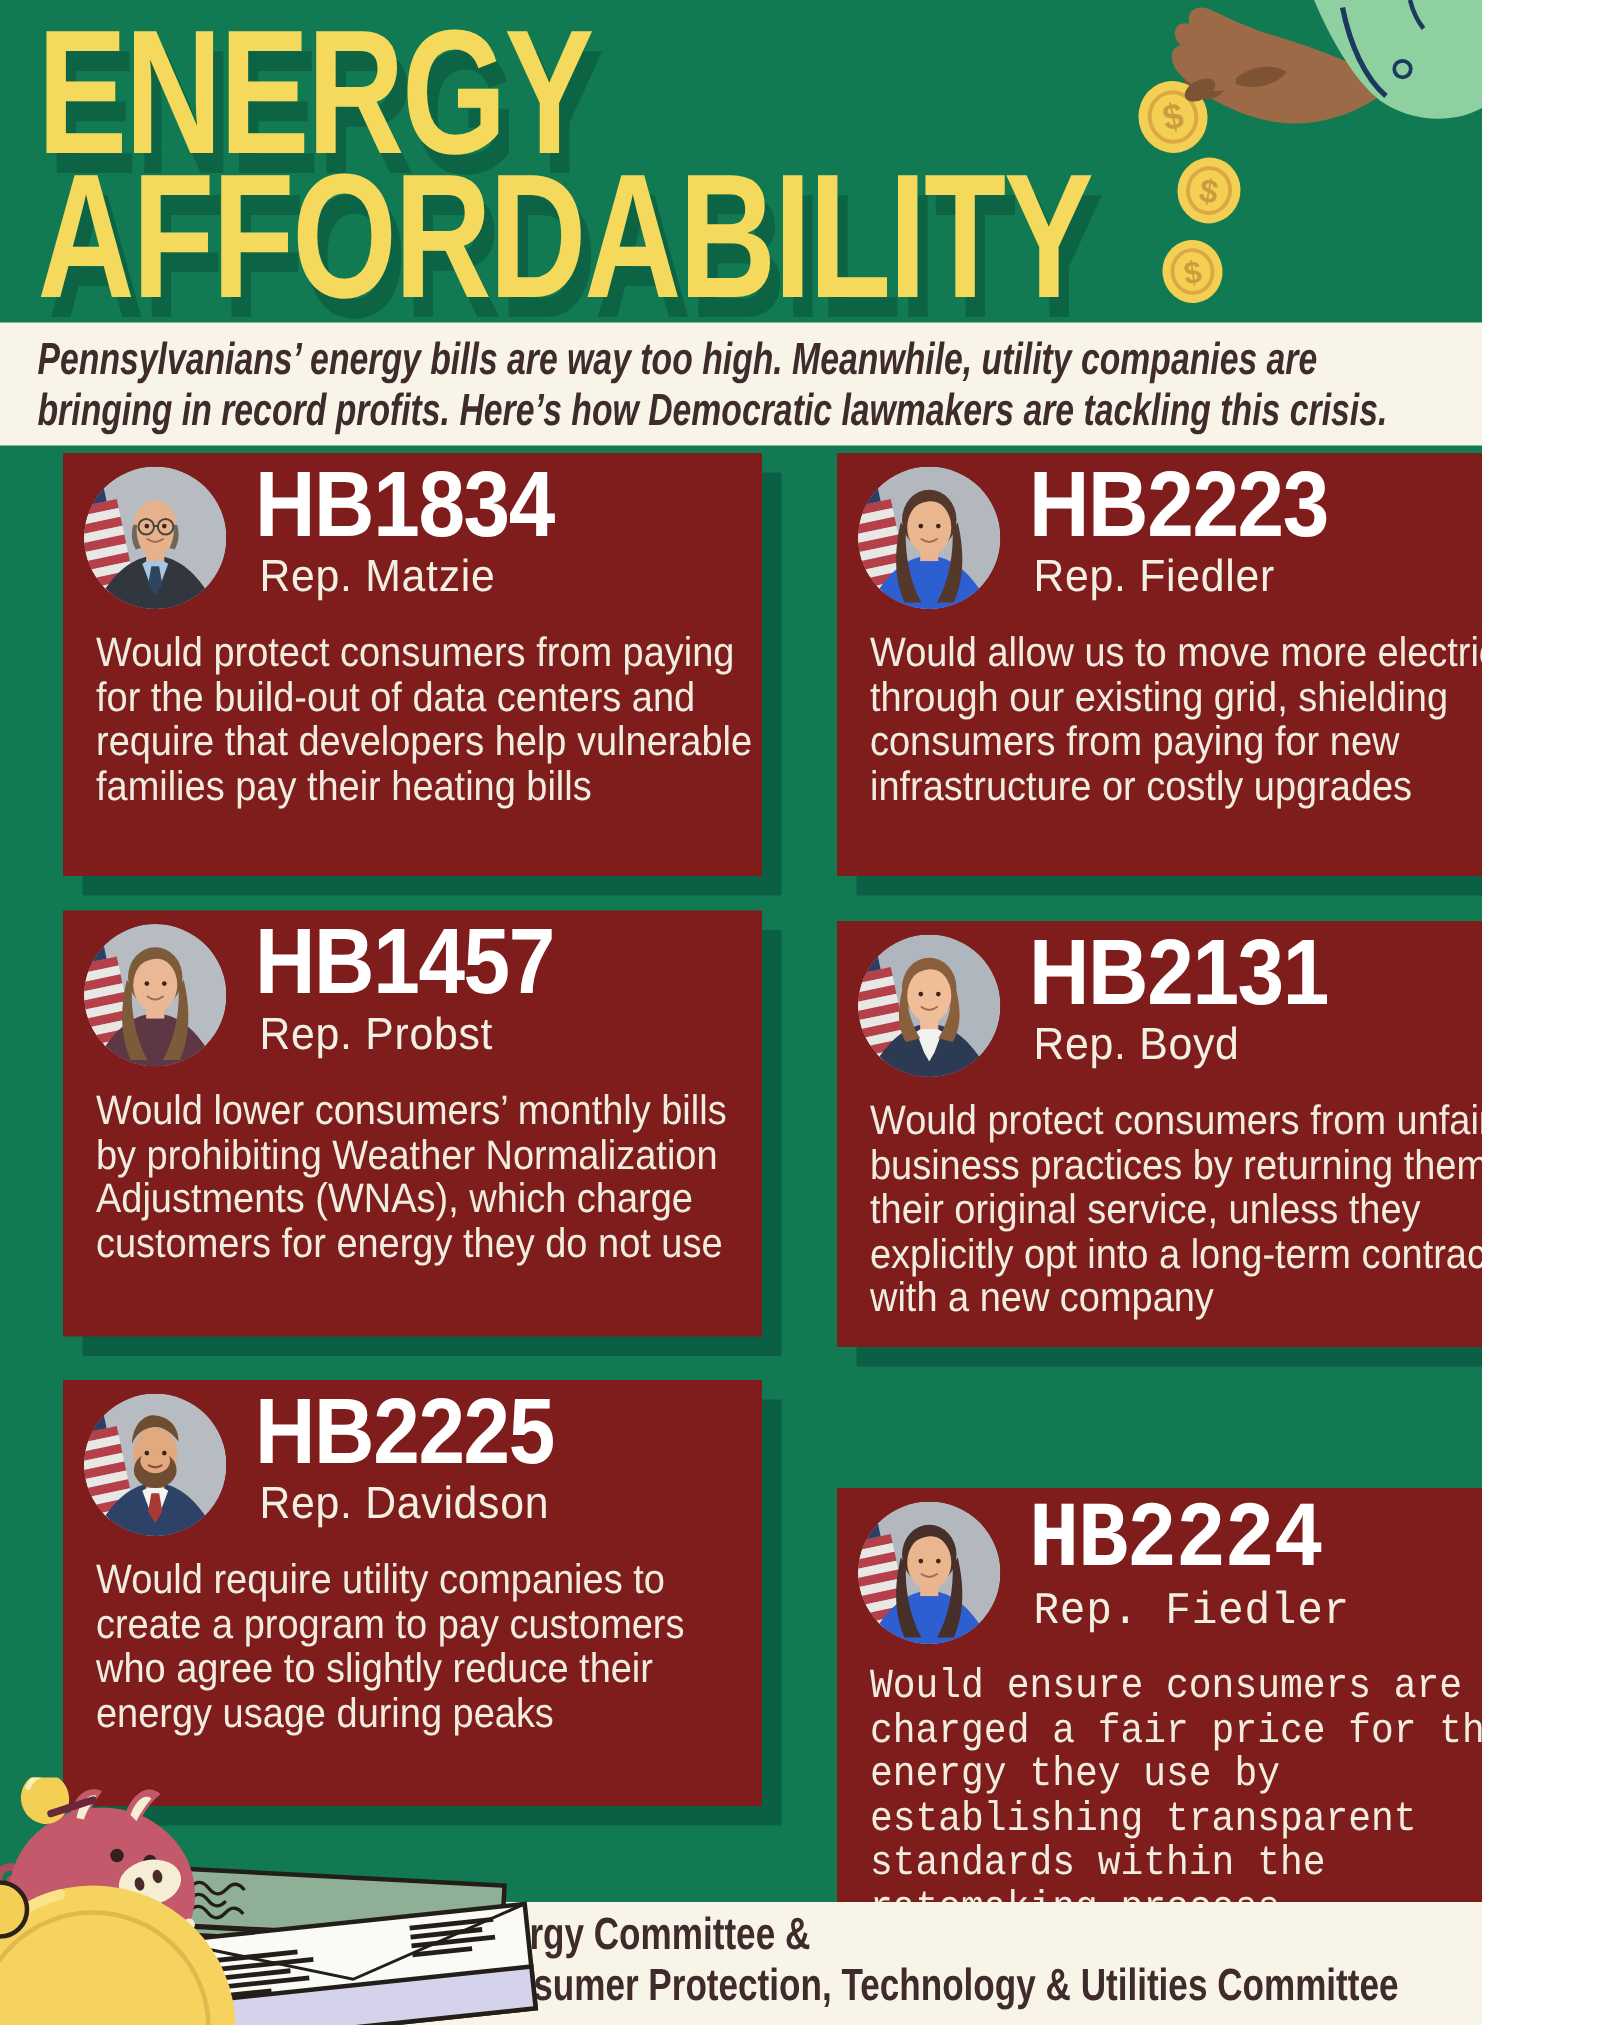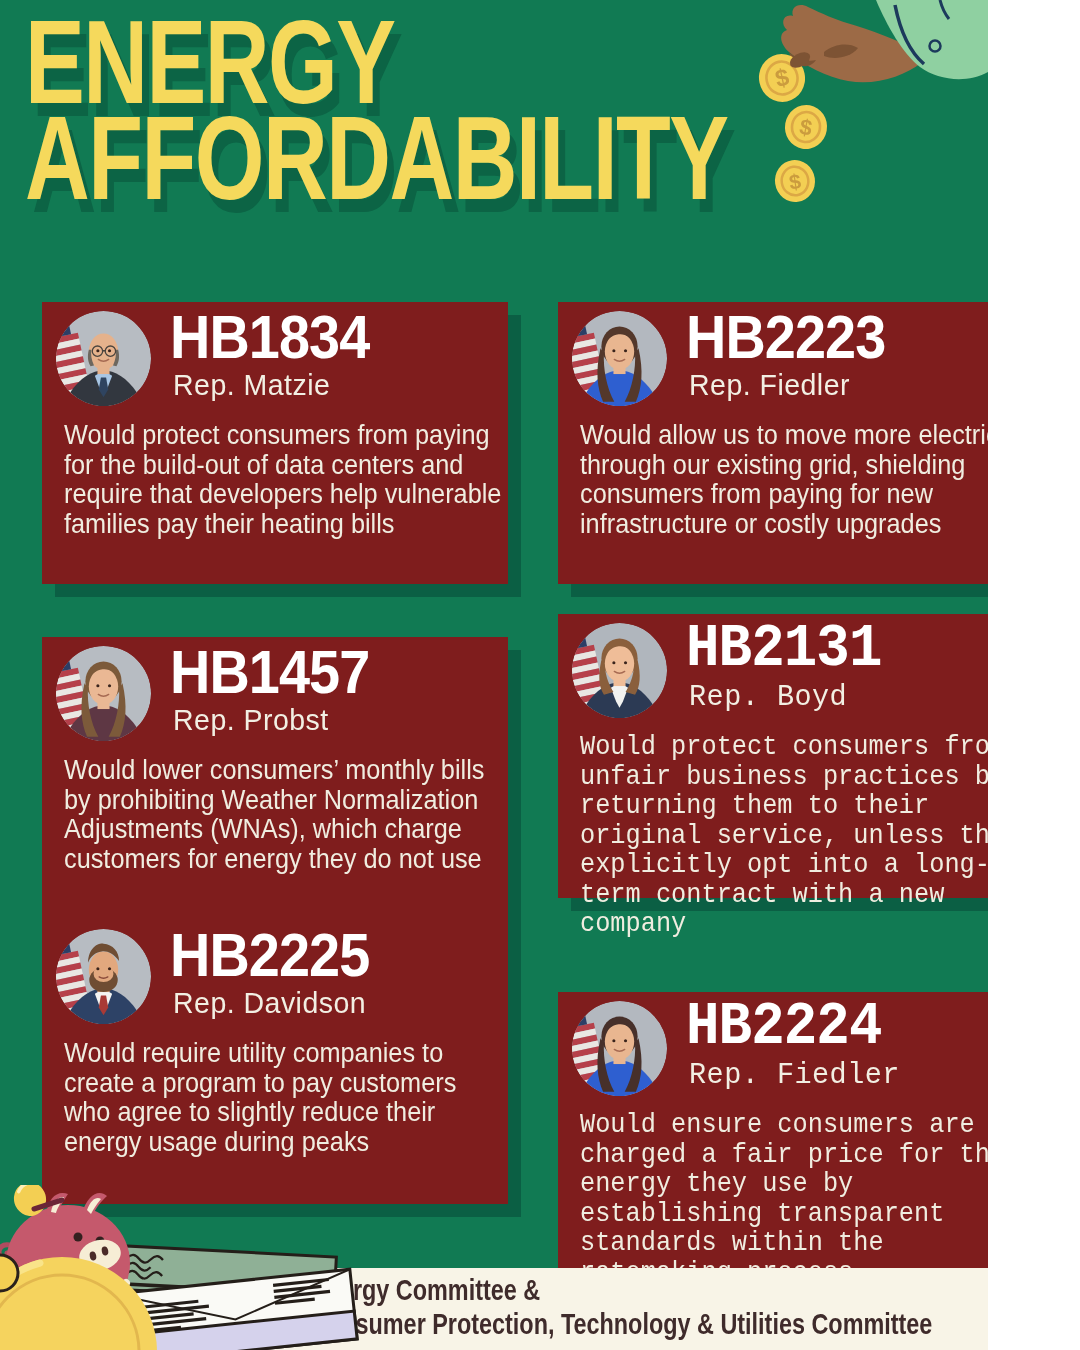--- a/index.html
+++ b/index.html
@@ -28,22 +28,22 @@
     transform:scaleX(.75);transform-origin:left top;
   }
   
   .card{
     position:absolute;background:#7f1d1d;
     box-shadow:13px 13px 0 #0B5F44;
     color:#F0EDE0;
   }
   .card:nth-child(1){left:42px; top:302px;width:466px;height:282px;}
   .card:nth-child(2){left:558px;top:302px;width:465px;height:282px;text-decoration:underline;}
-  .card:nth-child(3){left:42px; top:637px;width:466px;height:284px;text-decoration:underline;}
-  .card:nth-child(4){left:558px;top:614px;width:465px;height:284px;font-family:Liberation Mono, monospace;}
+  .card:nth-child(3){left:42px; top:607px;width:466px;height:284px;text-decoration:underline;}
+  .card:nth-child(4){left:558px;top:614px;width:465px;height:284px;}
   .card:nth-child(5){left:42px; top:920px;width:466px;height:284px;}
   .card:nth-child(6){left:558px;top:992px;width:465px;height:284px;font-family:Liberation Mono, monospace;}
   .photo{position:absolute;left:14px;top:9px;width:95px;height:95px;border-radius:50%;overflow:hidden;}
   .bill{
     position:absolute;left:128px;top:0;
     font-size:62px;font-weight:700;line-height:70px;letter-spacing:-1px;
     color:#FFFFFF;white-space:nowrap;
     transform:scaleX(.9);transform-origin:left top;
   }
   .rep{
@@ -100,20 +100,26 @@
       <text x="0" y="8" text-anchor="middle" font-size="24" font-weight="bold" fill="#CB9C3E" font-family="Liberation Sans, sans-serif">$</text>
     </g>
     <ellipse cx="72" cy="60" rx="11" ry="6.5" transform="rotate(-28 72 60)" fill="#7D5334"></ellipse>
 
     <path d="M148,0 L260,0 L260,72 C238,84 210,80 192,67 C175,54 159,26 148,0 Z" fill="#8FD0A1"></path>
     <path d="M167,5 C172,30 182,52 196,64" stroke="#1C3A5C" stroke-width="3.5" fill="none"></path>
     <path d="M212,0 C214,8 217,14 221,19" stroke="#1C3A5C" stroke-width="3" fill="none"></path>
     <circle cx="207" cy="46" r="5.5" fill="none" stroke="#1C3A5C" stroke-width="2.5"></circle>
   </svg>
 
+  <div class="intro-band">
+    <div class="band-text">
+      <div>Pennsylvanians’ energy bills are way too high. Meanwhile, utility companies are</div>
+      <div>bringing in record profits. Here’s how Democratic lawmakers are tackling this crisis.</div>
+    </div>
+  </div>
 
   <div id="cards">
       <div class="card col-left">
         <div class="photo"><svg viewBox="0 0 110 110" width="95" height="95">
             <defs>
               <clipPath id="avc0">
                 <circle cx="55" cy="55" r="55"></circle>
               </clipPath>
             </defs>
             <g clip-path="url(#avc0)">

